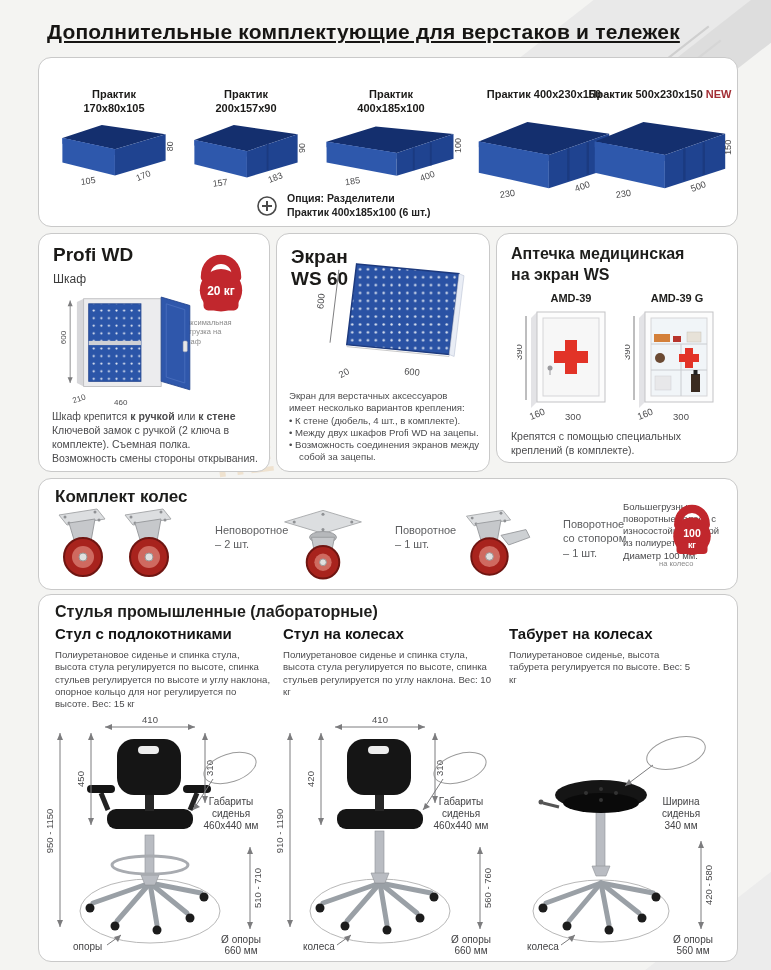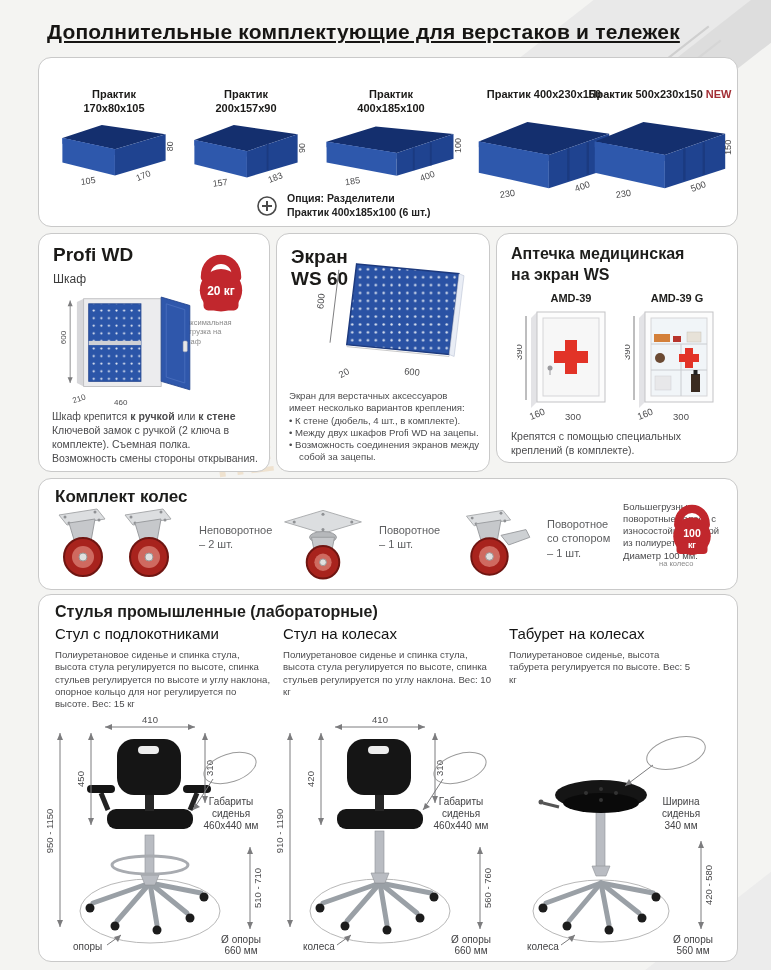--- a/index.html
+++ b/index.html
@@ -10,22 +10,22 @@
   .h1{font-size:21px;font-weight:bold;letter-spacing:.2px;color:#161513;}
   .cardtitle{font-size:15px;font-weight:bold;color:#1b1a18;}
   .bigtitle{font-size:19px;font-weight:bold;color:#1b1a18;}
   .sub{font-size:12px;color:#3c3c3c;}
   .small{font-size:10.5px;color:#4b4b4d;line-height:1.32;}
   .xsmall{font-size:9.6px;color:#4b4b4d;line-height:1.28;}
   .binlabel{font-size:11px;font-weight:bold;text-align:center;line-height:1.25;color:#1b1a18;}
   .newtag{color:#a32e35;font-weight:bold;}
   .optline{font-size:10.5px;font-weight:bold;line-height:1.3;color:#222;}
   .kbcap{font-size:7.5px;color:#8a8a8a;text-align:left;line-height:1.25;white-space:pre-line;}
-  .wlabel{font-size:11px;color:#5d5e60;line-height:1.3;white-space:pre-line;}
-  .chairname{font-size:15px;font-weight:normal;color:#141414;}
+  .wlabel{font-size:11px;color:#5d5e60;line-height:1.3;white-space:pre-line;margin-left:16px;}
+  .chairname{font-size:15px;font-weight:bold;color:#141414;}
   .deco{position:absolute;background:#e7e7e7;}
   .wm{position:absolute;font-weight:bold;pointer-events:none;}
   svg{display:block;}
   svg text{font-family:"Liberation Sans",sans-serif;}
   .dimt{font-size:9.5px;fill:#4d4d4f;}
   .callt{font-size:10px;fill:#434345;}
   .dimline{stroke:#7c7c7e;stroke-width:1;fill:none;}
   .arr{fill:#7c7c7e;}
   .blk{fill:#151515;}
   .leg{stroke:#9aa0a6;stroke-width:5;stroke-linecap:round;fill:none;}

